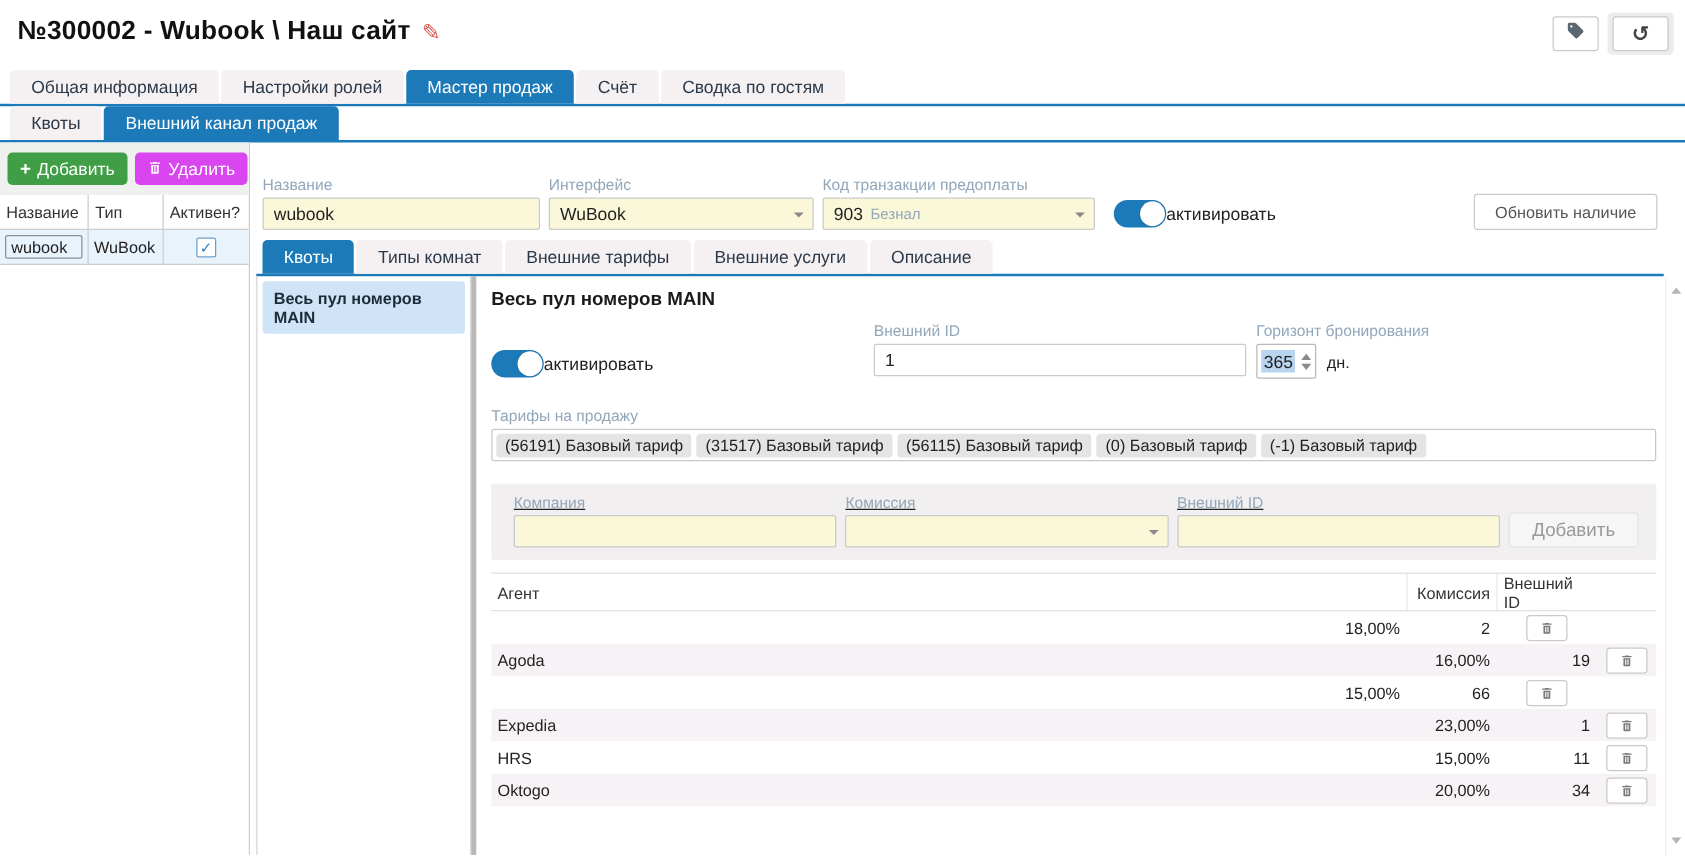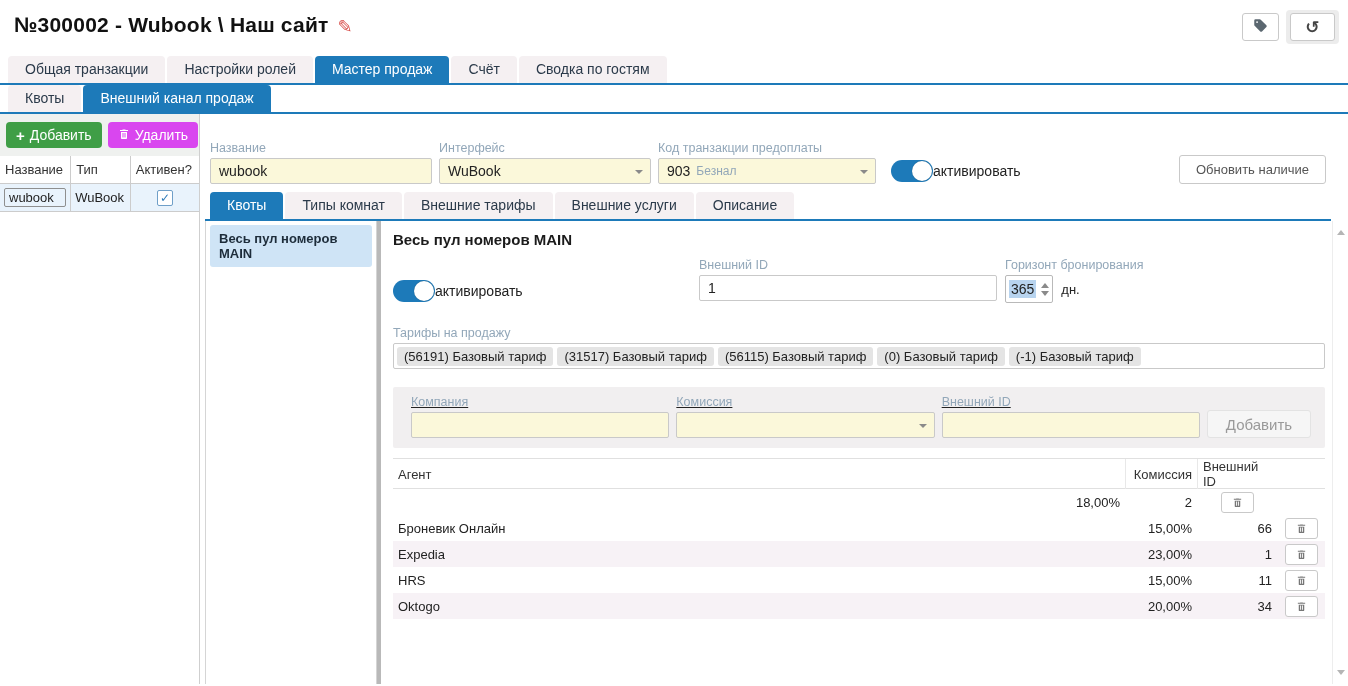--- a/index.html
+++ b/index.html
@@ -139,21 +139,21 @@
       </div>
       <div class="hist-wrap">
         <div class="icon-btn hist">
           <span class="hist-glyph">↺</span>
         </div>
       </div>
     </div>
   </div>
 
   <div class="tabs">
-    <div class="tab">Общая транзакции</div>
+    <div class="tab">Общая информация</div>
     <div class="tab">Настройки ролей</div>
     <div class="tab active">Мастер продаж</div>
     <div class="tab">Счёт</div>
     <div class="tab">Сводка по гостям</div>
   </div>
 
   <div class="tabs">
     <div class="tab">Квоты</div>
     <div class="tab active">Внешний канал продаж</div>
   </div>
@@ -307,22 +307,33 @@
               <div class="num">18,00%</div>
               <div class="num">2</div>
               <div class="act">
                   <button class="btn-trash">
                     <svg viewBox="0 0 24 24" width="11" height="11">
                       <path fill="currentColor" d="M9 3v1H4v2h16V4h-5V3H9zm-3 5v12c0 1.1.9 2 2 2h8c1.1 0 2-.9 2-2V8H6zm3 2h2v9H9v-9zm4 0h2v9h-2v-9z"></path>
                     </svg>
                   </button>
                 </div>
             </div>
+            <div class="agrid a-row alt">
+              <div class="name">Agoda</div>
+              <div class="num">16,00%</div>
+              <div class="num">19</div>
+              <div class="act">
+                  <button class="btn-trash">
+                    <svg viewBox="0 0 24 24" width="11" height="11">
+                      <path fill="currentColor" d="M9 3v1H4v2h16V4h-5V3H9zm-3 5v12c0 1.1.9 2 2 2h8c1.1 0 2-.9 2-2V8H6zm3 2h2v9H9v-9zm4 0h2v9h-2v-9z"></path>
+                    </svg>
+                  </button>
+                </div>
+            </div>
             <div class="agrid a-row">
-              <div class="name">Броневик Онлайн</div>
               <div class="num">15,00%</div>
               <div class="num">66</div>
               <div class="act">
                   <button class="btn-trash">
                     <svg viewBox="0 0 24 24" width="11" height="11">
                       <path fill="currentColor" d="M9 3v1H4v2h16V4h-5V3H9zm-3 5v12c0 1.1.9 2 2 2h8c1.1 0 2-.9 2-2V8H6zm3 2h2v9H9v-9zm4 0h2v9h-2v-9z"></path>
                     </svg>
                   </button>
                 </div>
             </div>

